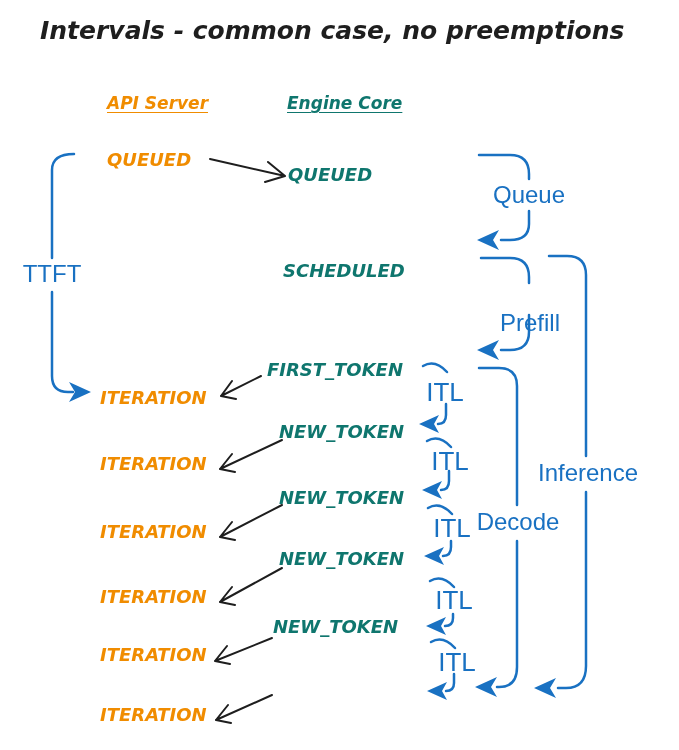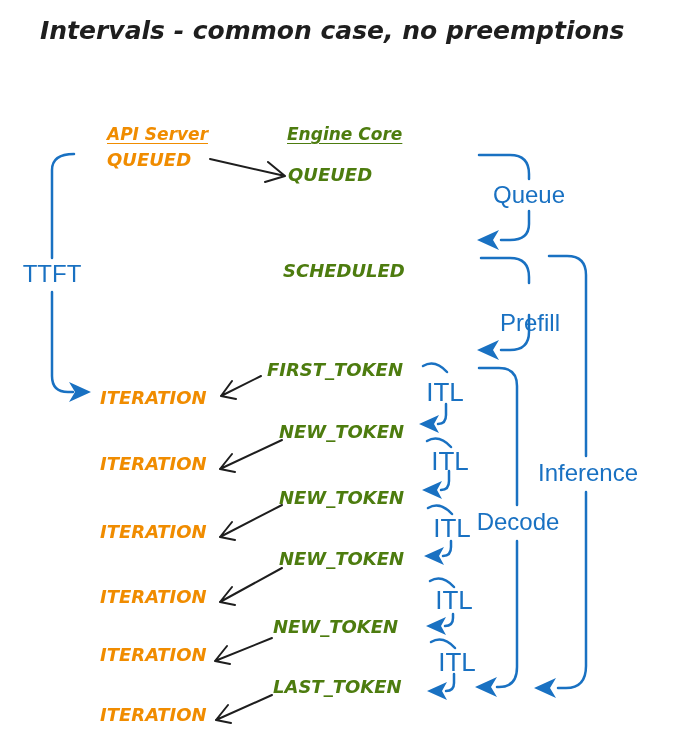--- a/index.html
+++ b/index.html
@@ -3,25 +3,25 @@
 <meta charset="utf-8">
 <style>
   html,body{margin:0;padding:0;background:#ffffff;}
   #canvas{position:relative;width:679px;height:727px;background:#ffffff;overflow:hidden;
           font-family:"Liberation Sans",sans-serif;}
   svg.layer{position:absolute;left:0;top:0;pointer-events:none;}
   .title{position:absolute;left:40px;top:16px;width:550px;text-align:center;
          font-family:"DejaVu Sans",sans-serif;font-style:italic;font-weight:bold;
          font-size:25px;color:#1e1e1e;white-space:nowrap;}
   .hdr{position:absolute;font-family:"DejaVu Sans",sans-serif;font-style:italic;font-weight:bold;
-       font-size:17px;text-decoration:underline;text-underline-offset:3px;white-space:nowrap;margin-top:31px;}
+       font-size:17px;text-decoration:underline;text-underline-offset:3px;white-space:nowrap;}
   .ev{position:absolute;font-family:"DejaVu Sans",sans-serif;font-style:italic;font-weight:bold;
       font-size:18px;white-space:nowrap;line-height:21px;}
   .orange{color:#f08c00}
-  .red{color:#4d7c0f}
+  .red{color:#0f766e}
   .blabel{position:absolute;color:#1971c2;font-family:"Liberation Sans",sans-serif;
           font-size:24px;line-height:28px;white-space:nowrap;transform:translateX(-50%);}
   .itl{font-size:26px;line-height:23px;}
 </style>
 </head>
 <body>
 
 <div id="canvas">
 
   <svg class="layer" width="679" height="750" viewBox="0 0 679 750">
@@ -97,21 +97,20 @@
   <div class="ev orange" style="left:100px;top:644px;">ITERATION</div>
   <div class="ev orange" style="left:100px;top:704px;">ITERATION</div>
 
   <div class="ev red" style="left:288px;top:164px;">QUEUED</div>
   <div class="ev red" style="left:267px;top:359px;">FIRST_TOKEN</div>
   <div class="ev red" style="left:283px;top:260px;">SCHEDULED</div>
   <div class="ev red" style="left:279px;top:421px;">NEW_TOKEN</div>
   <div class="ev red" style="left:279px;top:487px;">NEW_TOKEN</div>
   <div class="ev red" style="left:279px;top:548px;">NEW_TOKEN</div>
   <div class="ev red" style="left:273px;top:616px;">NEW_TOKEN</div>
-  <div class="ev red" style="left:273px;top:676px;">LAST_TOKEN</div>
 
   <div class="blabel" style="left:52px;top:260px;">TTFT</div>
   <div class="blabel" style="left:529px;top:181px;">Queue</div>
   <div class="blabel" style="left:530px;top:286px;margin-top:23px;">Prefill</div>
   <div class="blabel" style="left:518px;top:508px;">Decode</div>
   <div class="blabel" style="left:588px;top:459px;">Inference</div>
   <div class="blabel itl" style="left:445px;top:381px;">ITL</div>
   <div class="blabel itl" style="left:450px;top:450px;">ITL</div>
   <div class="blabel itl" style="left:452px;top:517px;">ITL</div>
   <div class="blabel itl" style="left:454px;top:589px;">ITL</div>

